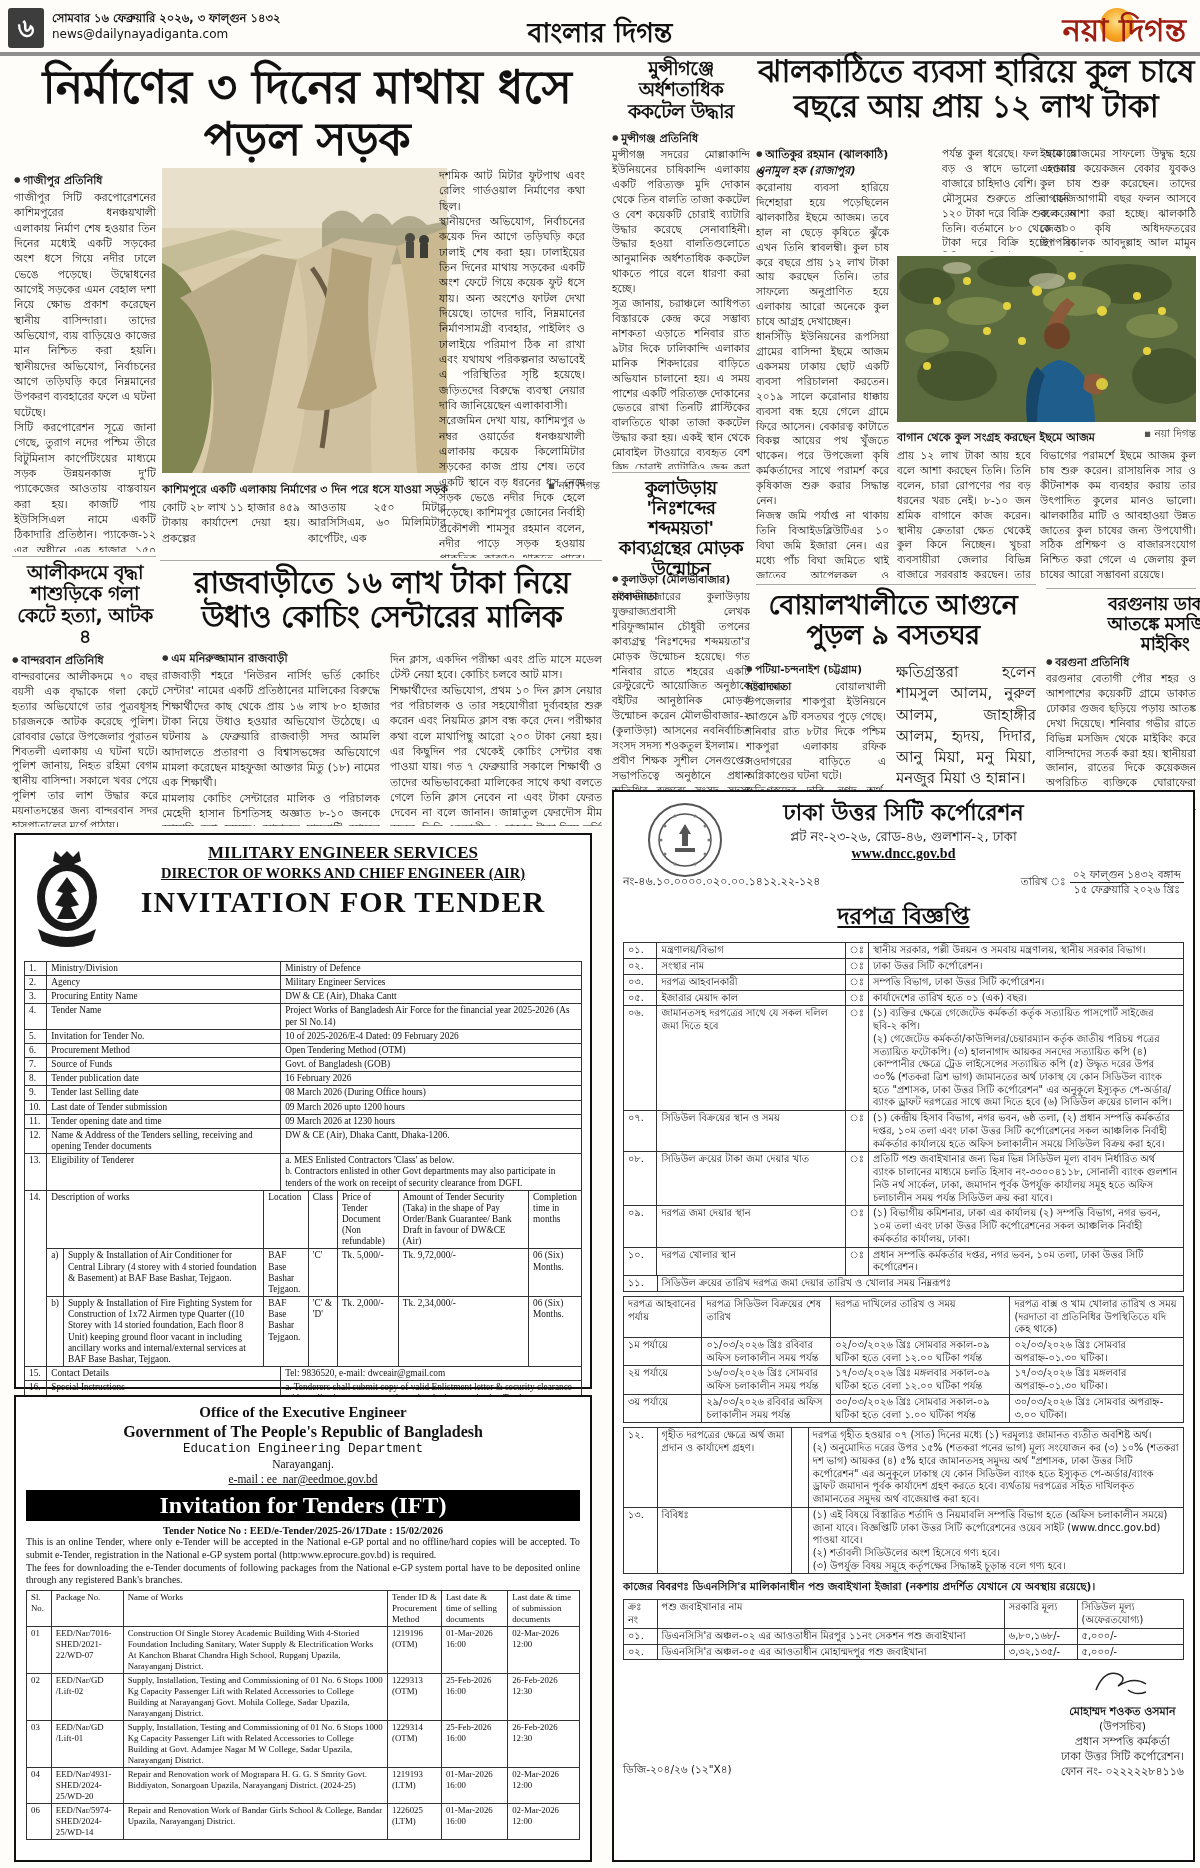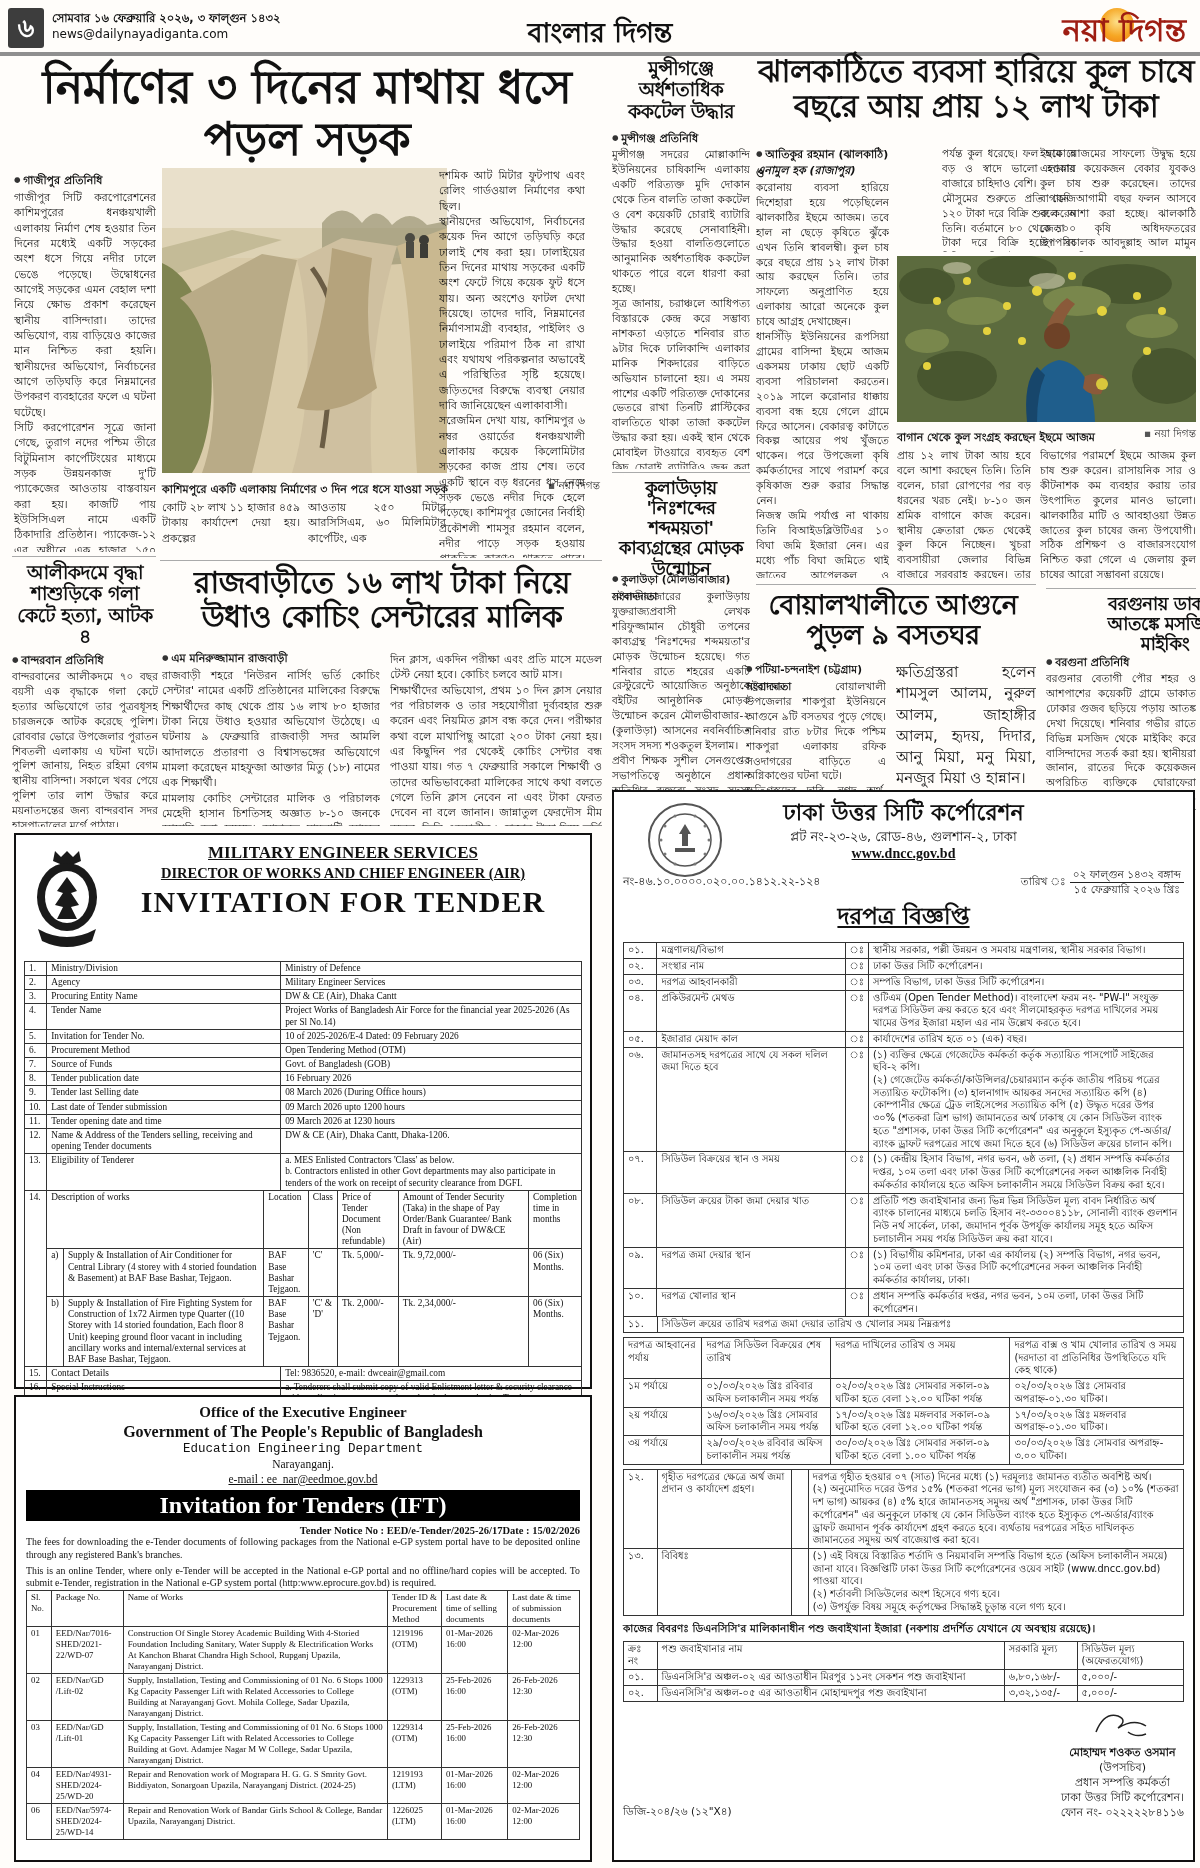--- a/index.html
+++ b/index.html
@@ -383,26 +383,26 @@
 
   <div id="eed" class="box en">
     <div class="ctr" style="line-height:1.25;">
       <div class="b" style="font-size:15px;">Office of the Executive Engineer</div>
       <div class="b" style="font-size:16px;">Government of The People's Republic of Bangladesh</div>
       <div style="font-size:12.5px;font-family:Liberation Mono, monospace;">Education Engineering Department</div>
       <div style="font-size:11.5px;">Narayanganj.</div>
       <div class="u" style="font-size:11.5px;">e-mail : ee_nar@eedmoe.gov.bd</div>
     </div>
     <div class="banner">Invitation for Tenders (IFT)</div>
-    <div style="display:flex;justify-content:flex-end;font-size:10.5px;">
+    <div style="display:flex;justify-content:center;font-size:10.5px;">
       <span class="b">Tender Notice No : EED/e-Tender/2025-26/17</span>
       <span class="b">Date : 15/02/2026</span>
     </div>
+    <div style="font-size:9.8px;text-align:justify;line-height:1.3;">This is an online Tender, where only e-Tender will be accepted in the National e-GP portal and no offline/hard copies will be accepted. To submit e-Tender, registration in the National e-GP system portal (http:www.eprocure.gov.bd) is required.</div>
     <div style="font-size:9.8px;text-align:justify;line-height:1.3;margin-bottom:3px;">The fees for downloading the e-Tender documents of following packages from the National e-GP system portal have to be deposited online through any registered Bank's branches.</div>
-    <div style="font-size:9.8px;text-align:justify;line-height:1.3;">This is an online Tender, where only e-Tender will be accepted in the National e-GP portal and no offline/hard copies will be accepted. To submit e-Tender, registration in the National e-GP system portal (http:www.eprocure.gov.bd) is required.</div>
 
     <table class="ntab">
       <colgroup>
           <col style="width:4.5%">
           <col style="width:13%">
           <col style="width:48%">
           <col style="width:9.5%">
           <col style="width:12%">
           <col style="width:13%">
         </colgroup>
@@ -549,26 +549,20 @@
             <td class="pre">ঢাকা উত্তর সিটি কর্পোরেশন।</td>
           </tr>
 
           <tr>
             <td>০৩.</td>
             <td>দরপত্র আহবানকারী</td>
             <td class="ctr">ঃ</td>
             <td class="pre">সম্পত্তি বিভাগ, ঢাকা উত্তর সিটি কর্পোরেশন।</td>
           </tr>
 
-          <tr>
-            <td>০৪.</td>
-            <td>প্রকিউরমেন্ট মেথড</td>
-            <td class="ctr">ঃ</td>
-            <td class="pre">ওটিএম (Open Tender Method)। বাংলাদেশ ফরম নং- "PW-I" সংযুক্ত দরপত্র সিডিউল ক্রয় করতে হবে এবং সীলমোহরকৃত দরপত্র দাখিলের সময় খামের উপর ইজারা মহাল এর নাম উল্লেখ করতে হবে।</td>
-          </tr>
 
           <tr>
             <td>০৫.</td>
             <td>ইজারার মেয়াদ কাল</td>
             <td class="ctr">ঃ</td>
             <td class="pre">কার্যাদেশের তারিখ হতে ০১ (এক) বছর।</td>
           </tr>
 
           <tr>
             <td>০৬.</td>

